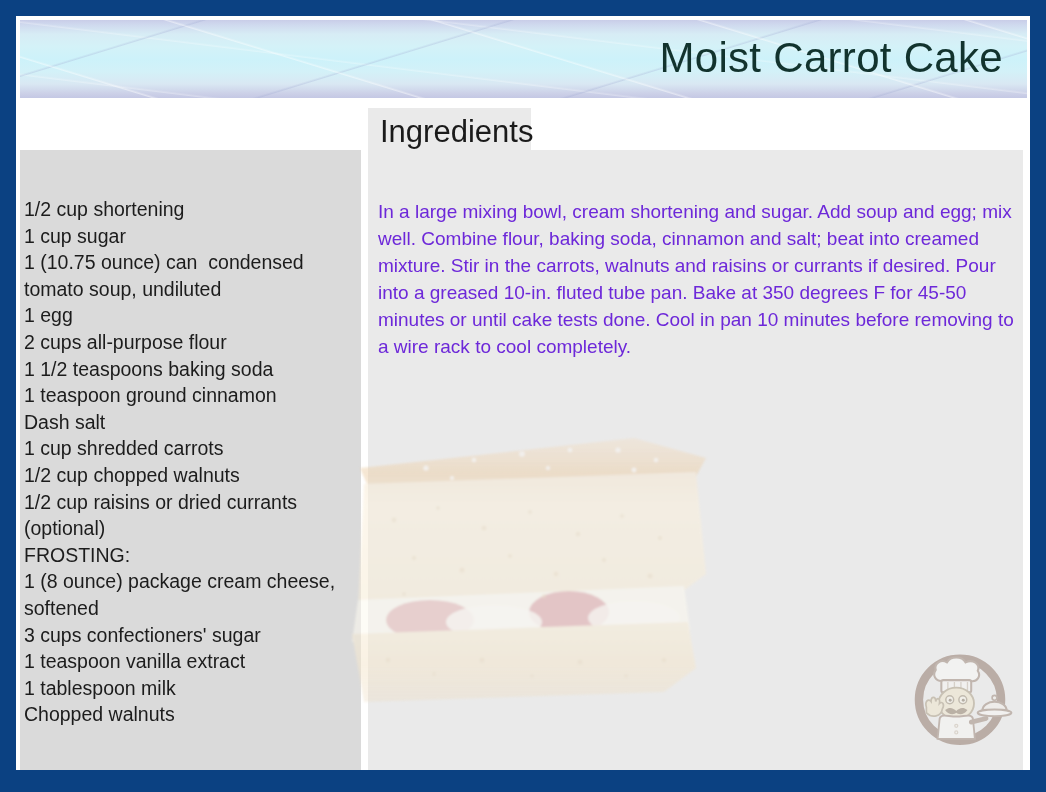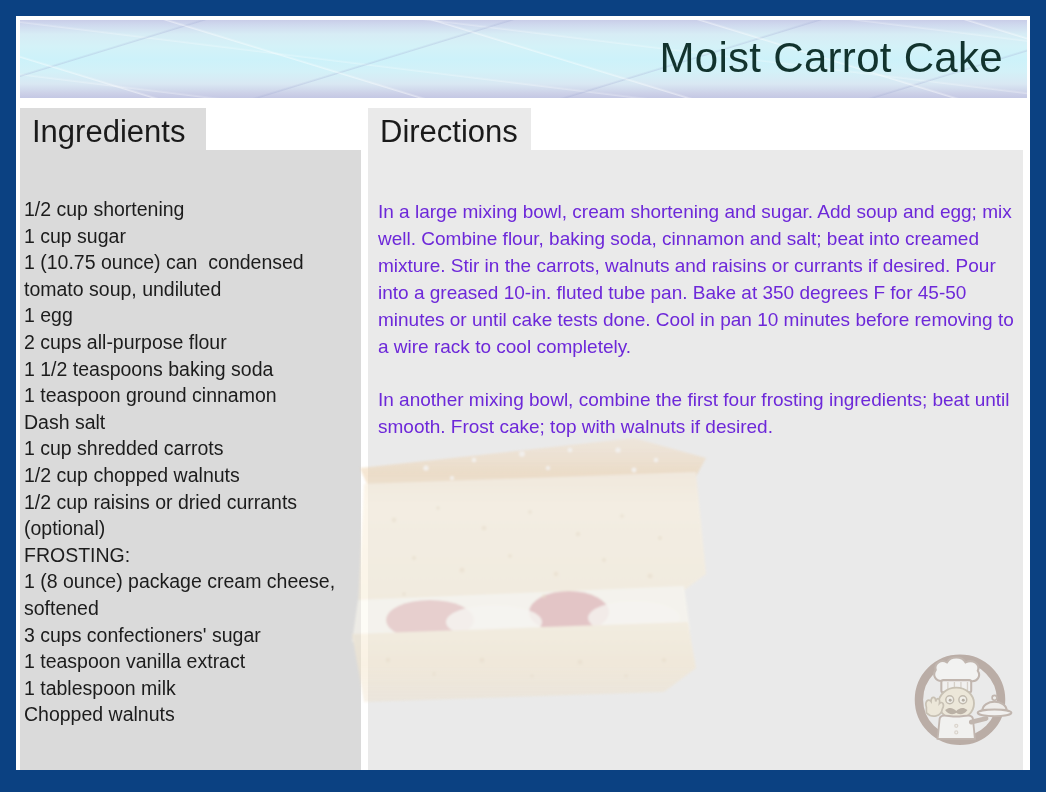--- a/index.html
+++ b/index.html
@@ -182,45 +182,43 @@
 <body>
 
 <div class="card">
   <div class="card-inner">
 
     <div class="banner">
       <div class="banner-weave"></div>
       <div class="banner-title">Moist Carrot Cake</div>
     </div>
 
-    <div class="panel-tab" id="ingredients-tab">Ingredients</div>
     <div class="panel" id="ingredients-panel"></div>
     <div id="ingredients-list">1/2 cup shortening
 1 cup sugar
 1 (10.75 ounce) can  condensed tomato soup, undiluted
 1 egg
 2 cups all-purpose flour
 1 1/2 teaspoons baking soda
 1 teaspoon ground cinnamon
 Dash salt
 1 cup shredded carrots
 1/2 cup chopped walnuts
 1/2 cup raisins or dried currants (optional)
 FROSTING:
 1 (8 ounce) package cream cheese, softened
 3 cups confectioners' sugar
 1 teaspoon vanilla extract
 1 tablespoon milk
 Chopped walnuts</div>
 
-    <div class="panel-tab" id="directions-tab">Directions</div>
+    <div class="panel-tab" id="directions-tab">Ingredients</div>
     <div class="panel" id="directions-panel"></div>
     <div id="directions-body">
       <p>In a large mixing bowl, cream shortening and sugar. Add soup and egg; mix well. Combine flour, baking soda, cinnamon and salt; beat into creamed mixture. Stir in the carrots, walnuts and raisins or currants if desired. Pour into a greased 10-in. fluted tube pan. Bake at 350 degrees F for 45-50 minutes or until cake tests done. Cool in pan 10 minutes before removing to a wire rack to cool completely.</p>
-      <p>In another mixing bowl, combine the first four frosting ingredients; beat until smooth. Frost cake; top with walnuts if desired.</p>
     </div>
 
     <svg class="cake-photo" viewBox="0 0 420 310">
       <defs>
         <linearGradient id="crumbTop" x1="0" y1="0" x2="0" y2="1">
           <stop offset="0%" stop-color="#f6e7d2"></stop>
           <stop offset="25%" stop-color="#fbf1dd"></stop>
           <stop offset="100%" stop-color="#f7ecd6"></stop>
         </linearGradient>
         <linearGradient id="crumbBot" x1="0" y1="0" x2="0" y2="1">

